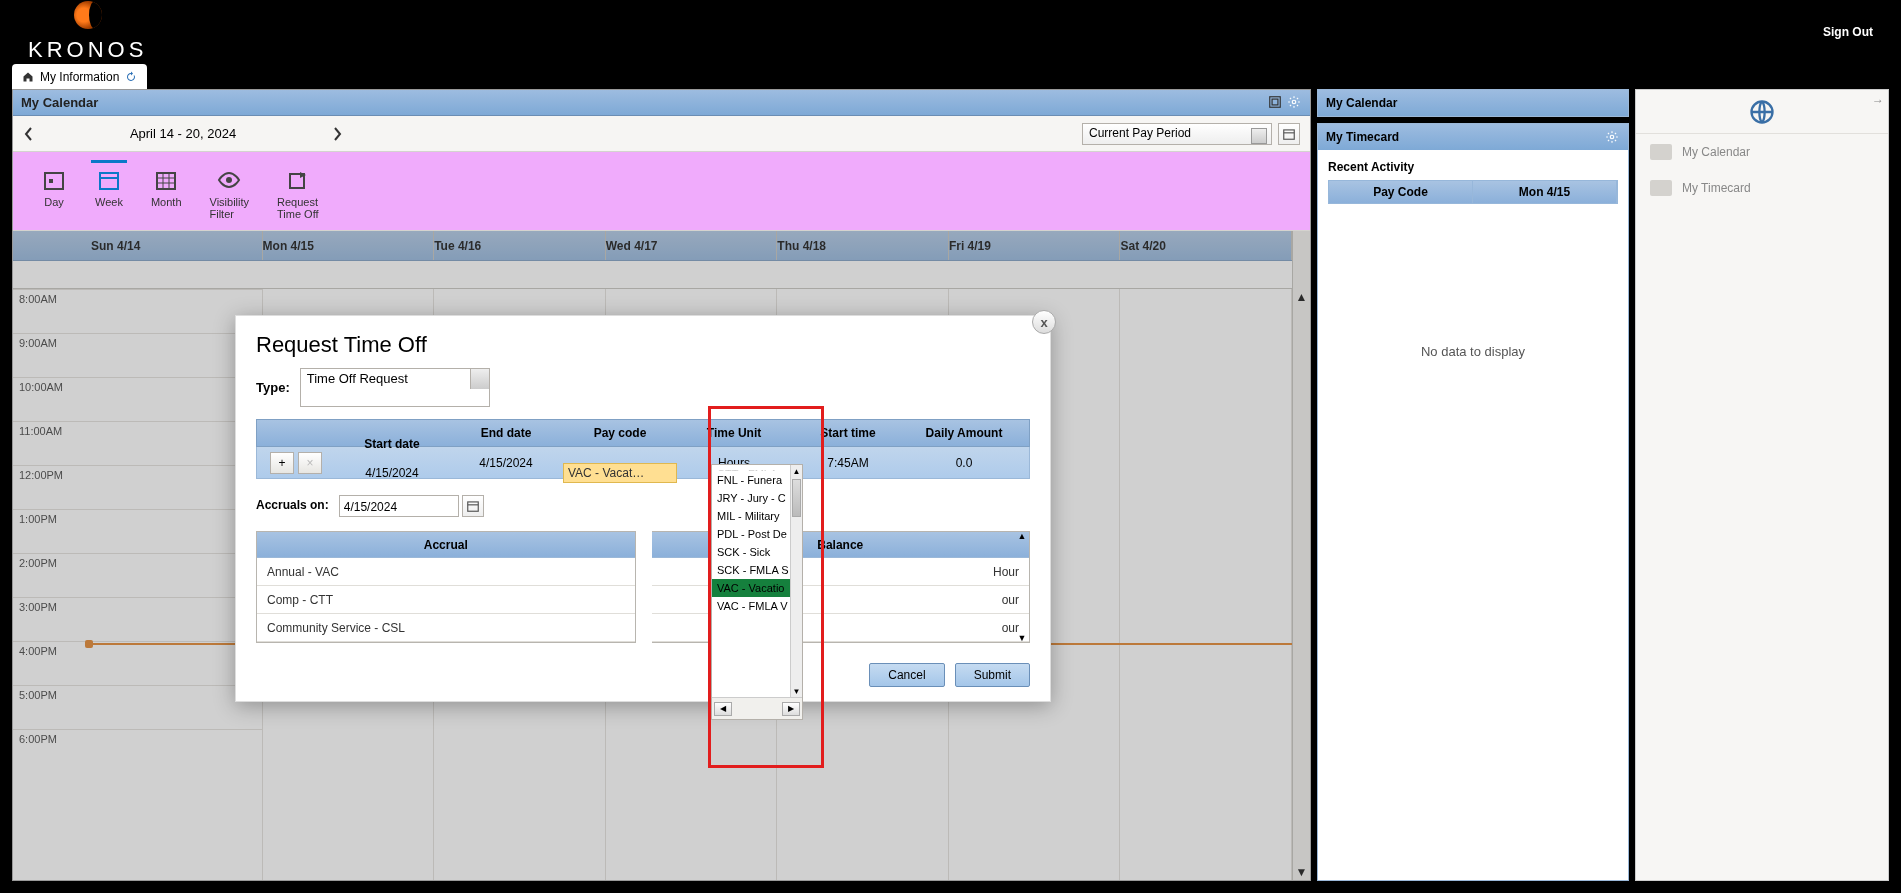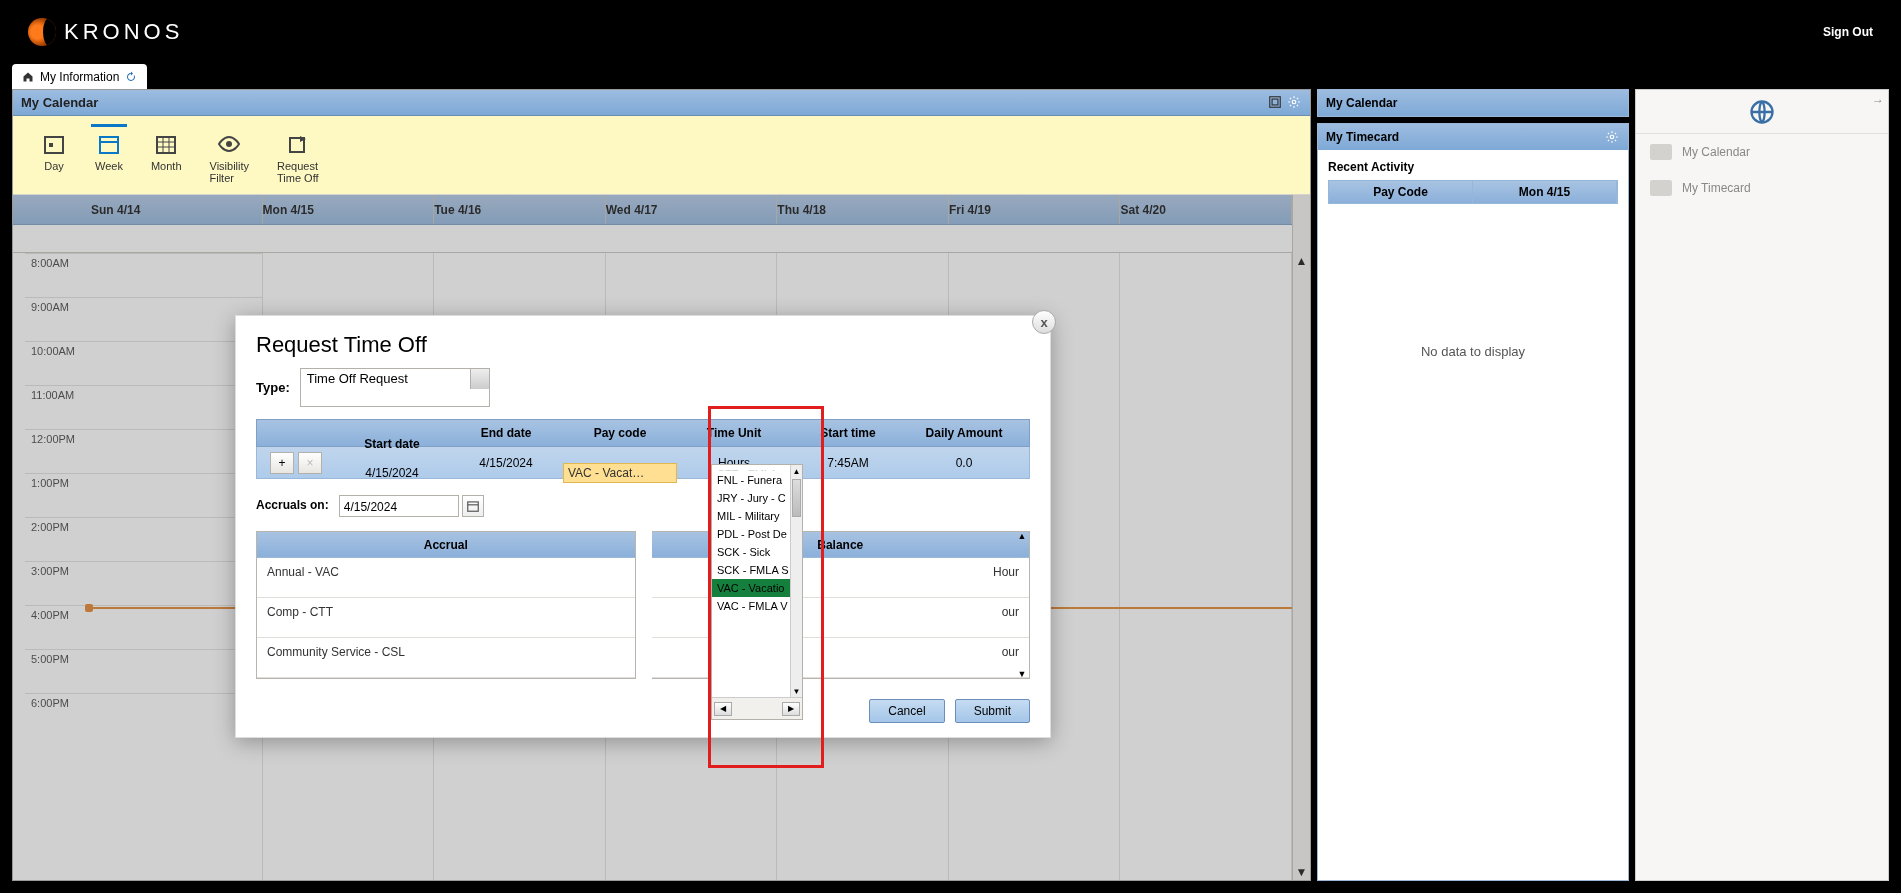--- a/index.html
+++ b/index.html
@@ -1,19 +1,19 @@
 <!DOCTYPE html>
 <html><head>
 <meta charset="utf-8">
 <style>
   * { box-sizing: border-box; margin: 0; padding: 0; }
   body { font-family: Arial, Helvetica, sans-serif; font-size: 12px; background: #000; color: #000; width: 1901px; height: 893px; overflow: hidden; position: relative; }
   
   .topbar { background: #000; height: 64px; display: flex; align-items: center; justify-content: space-between; padding: 0 28px 0 28px; }
-  .logo { display: flex; align-items: center; gap: 8px; }
+  .logo { display: flex; align-items: center; gap: 8px; flex-direction: column; }
   .logo-mark { width: 28px; height: 28px; border-radius: 50%; background: radial-gradient(circle at 35% 50%, #ff7a1a 30%, #a64000 60%); position: relative; overflow: hidden; }
   .logo-mark::after { content:''; position:absolute; inset:0 0 0 55%; background:#000; border-radius:50% 0 0 50%; }
   .logo-text { color: #fff; font-weight: 300; letter-spacing: 4px; font-size: 22px; font-family: "Segoe UI", Arial, sans-serif; }
   .signout { color: #fff; font-weight: bold; font-size: 12px; cursor: pointer; }
   
   .tabs { background:#000; height:25px; padding-left:12px; }
   .tab { display:inline-flex; align-items:center; gap:6px; background:#fff; height:25px; padding:0 10px; border-radius:4px 4px 0 0; font-size:12px; }
   
   .workspace { position:absolute; top:89px; left:12px; right:12px; bottom:12px; display:flex; gap:6px; }
   .main-panel { flex:1; border:1px solid #999; background:#f1f0ef; display:flex; flex-direction:column; position:relative; }
@@ -22,35 +22,35 @@
   .gear-icon, .pop-icon { width:16px; height:16px; cursor:pointer; display:inline-flex; align-items:center; justify-content:center; }
   
   .cal-bar { height:36px; display:flex; align-items:center; justify-content:space-between; padding:0 10px; background:#f6f5f3; border-bottom:1px solid #d5d3cf; }
   .cal-nav { position:relative; display:flex; align-items:center; justify-content:center; width:320px; }
   .cal-arrow { width:12px; height:14px; cursor:pointer; }
   .cal-date-label { font-size:13px; font-weight:normal; padding:0 40px; }
   .cal-right { display:flex; gap:6px; align-items:center; }
   .period-select { border:1px solid #b4b0aa; background:linear-gradient(#fff,#eee); padding:2px 22px 2px 6px; font-size:12px; height:22px; position:relative; width:190px; }
   .period-select::after { content:''; position:absolute; right:4px; top:4px; width:14px; height:14px; border:1px solid #999; background:linear-gradient(#eee,#ccc); }
   
-  .view-btns { display:flex; gap:28px; padding:16px 28px 10px; border-bottom:1px solid #d5d3cf; background:#fef9c3; }
+  .view-btns { display:flex; gap:28px; padding:16px 28px 10px; border-bottom:1px solid #d5d3cf; background:#f0abfc; }
   .vbtn { display:flex; flex-direction:column; align-items:center; gap:4px; cursor:pointer; font-size:11px; color:#333; }
   .vbtn svg { width:26px; height:24px; }
   .vbtn.active { position:relative; }
   .vbtn.active::before { content:''; position:absolute; top:-8px; left:50%; transform:translateX(-50%); width:36px; height:3px; background:#0a78c8; }
   
   .cal-wrap { flex:1; position:relative; overflow:hidden; background:#f3f2ef; }
   .modal-scrim { position:absolute; inset:0; background:rgba(120,120,120,0.35); pointer-events:none; }
   .day-headers { position:absolute; top:0; left:0; right:18px; height:30px; display:flex; background:linear-gradient(#a8c3e2,#8bb0da); border-bottom:1px solid #7296bd;}
   .time-col-spacer { width:78px; flex:none; }
   .day-col { flex:1; text-align:left; font-weight:bold; line-height:30px; border-right:1px solid #c2c0bb;}
   .allday-row { position:absolute; top:30px; left:0; right:18px; height:28px; background:#fff; display:flex; border-bottom:1px solid #c2c0bb;}
   .cal-body { position:absolute; top:58px; bottom:0; left:0; right:0; overflow:hidden; background:#fff;}
   .time-col { position:absolute; left:0; top:0; width:78px; bottom:0;}
-  .time-slot { height:44px; border-top:1px solid #e0ded9; font-size:11px; padding:3px 6px; color:#333;margin-left:12px;}
+  .time-slot { height:44px; border-top:1px solid #e0ded9; font-size:11px; padding:3px 6px; color:#333;}
   .grid-cols { position:absolute; left:78px; right:18px; top:0; bottom:0; display:flex;}
   .grid-col { flex:1; border-right:1px solid #e0ded9;}
   .grid-row { height:44px; border-top:1px solid #e0ded9;}
   
   .now-marker { position:absolute; left:78px; right:18px; top:354px; height:2px; background:#e07a1a; }
   .now-marker::before { content:''; position:absolute; left:-6px; top:-3px; width:8px; height:8px; background:#e07a1a; border-radius:2px;}
   .vscroll { position:absolute; right:0; top:58px; bottom:0; width:18px; background:#f1f0ed; border-left:1px solid #c2c0bb; display:flex; flex-direction:column; justify-content:space-between; align-items:center;}
   .vscroll .arrow { width:16px; height:16px; display:flex; align-items:center; justify-content:center;}
   .vscroll-right-strip { position:absolute; right:0; top:0; width:18px; height:58px; background:#f1f0ed; border-left:1px solid #c2c0bb;}
   
@@ -69,21 +69,21 @@
   .pay-code-cell { background:#ffdf92; color:#333; padding:2px 4px; font-size:12px; white-space:nowrap; overflow:hidden; text-align:left; border:1px solid #e0b84f;margin-top:20px;}
   
   .red-box { position:absolute; left:472px; top:90px; width:116px; height:362px; border:3px solid #e21d1d; pointer-events:none;}
   .acc-label { padding:16px 20px 6px; font-size:12px; }
   .acc-date { border:1px solid #b4b0aa; height:22px; width:120px; padding:0 4px; display:inline-block; vertical-align:middle; line-height:22px;}
   .cal-pick { width:22px; height:22px; border:1px solid #b4b0aa; background:linear-gradient(#fff,#eee); display:inline-flex; align-items:center; justify-content:center; vertical-align:middle; cursor:pointer;}
   .accrual-tables { display:flex; gap:16px; margin:8px 20px 0; position:relative;}
   .at-left { flex:1; border:1px solid #b8b5af;}
   .at-right { flex:1; border:1px solid #b8b5af; border-left:none;}
   .at-head { background:linear-gradient(#a8c3e2,#8bb0da); text-align:center; font-weight:bold; height:26px; line-height:26px; border-bottom:1px solid #9bb8d8;}
-  .at-row { height:40px; line-height:28px; padding:0 10px; border-bottom:1px solid #e0ded9; font-size:12px; color:#333;}
+  .at-row { height:28px; line-height:28px; padding:0 10px; border-bottom:1px solid #e0ded9; font-size:12px; color:#333;}
   .at-scroll { position:absolute; right:-1px; top:0; bottom:0; width:18px; display:flex; flex-direction:column; justify-content:space-between; align-items:center;}
   .modal-btns { display:flex; gap:10px; justify-content:flex-end; padding:20px 20px 14px; }
   .btn { border:1px solid #6a8fb8; background:linear-gradient(#c5dbf1,#a4c6e9); padding:4px 18px; font-size:12px; cursor:pointer; border-radius:2px;}
   
   .pc-dropdown { position:absolute; left:475px; top:148px; width:92px; height:256px; background:#fff; border:1px solid #b4b0aa; font-size:11px; overflow:hidden; z-index: 10;}
   .pc-item { padding:3px 5px; white-space:nowrap; overflow:hidden; text-overflow:clip;}
   .pc-item.sel { background:#15803d; }
   .pc-vscroll { position:absolute; right:0; top:0; bottom:22px; width:12px; background:#eee; border-left:1px solid #ccc;}
   .pc-vscroll .thumb { position:absolute; left:1px; right:1px; top:14px; height:38px; background:linear-gradient(#ddd,#bbb); border:1px solid #aaa; }
   .pc-vscroll .up,.pc-vscroll .down { position:absolute; left:0; right:0; height:12px; display:flex; align-items:center; justify-content:center;}
@@ -142,20 +142,40 @@
           </span>
         <span class="gear-icon">
             <svg width="14" height="14" viewBox="0 0 24 24">
               <circle cx="12" cy="12" r="3" fill="none" stroke="#fff" stroke-width="2"></circle>
               <path d="M12 2v3M12 19v3M2 12h3M19 12h3M5 5l2 2M17 17l2 2M5 19l2-2M17 7l2-2" stroke="#fff" stroke-width="2"></path>
             </svg>
           </span>
       </span>
     </div>
 
+    <div class="cal-bar">
+      <div class="cal-nav">
+        <svg class="cal-arrow" viewBox="0 0 10 14" style="position:absolute;left:0;">
+            <path d="M7 1L2 7l5 6" fill="none" stroke="#333" stroke-width="2"></path>
+          </svg>
+        <span class="cal-date-label">April 14 - 20, 2024</span>
+        <svg class="cal-arrow" viewBox="0 0 10 14" style="position:absolute;right:0;">
+            <path d="M3 1l5 6-5 6" fill="none" stroke="#333" stroke-width="2"></path>
+          </svg>
+      </div>
+      <div class="cal-right">
+        <div class="period-select">Current Pay Period</div>
+        <span class="cal-pick">
+            <svg width="14" height="14" viewBox="0 0 24 24">
+              <rect x="3" y="5" width="18" height="16" fill="none" stroke="#555" stroke-width="2"></rect>
+              <line x1="3" y1="10" x2="21" y2="10" stroke="#555" stroke-width="2"></line>
+            </svg>
+          </span>
+      </div>
+    </div>
 
     <div class="view-btns">
       <div class="vbtn">
           <svg viewBox="0 0 24 24">
             <rect x="3" y="5" width="18" height="16" fill="none" stroke="#444" stroke-width="2"></rect>
             <rect x="7" y="11" width="4" height="4" fill="#444"></rect>
           </svg>
           <span>Day</span>
         </div>
       <div class="vbtn active">

